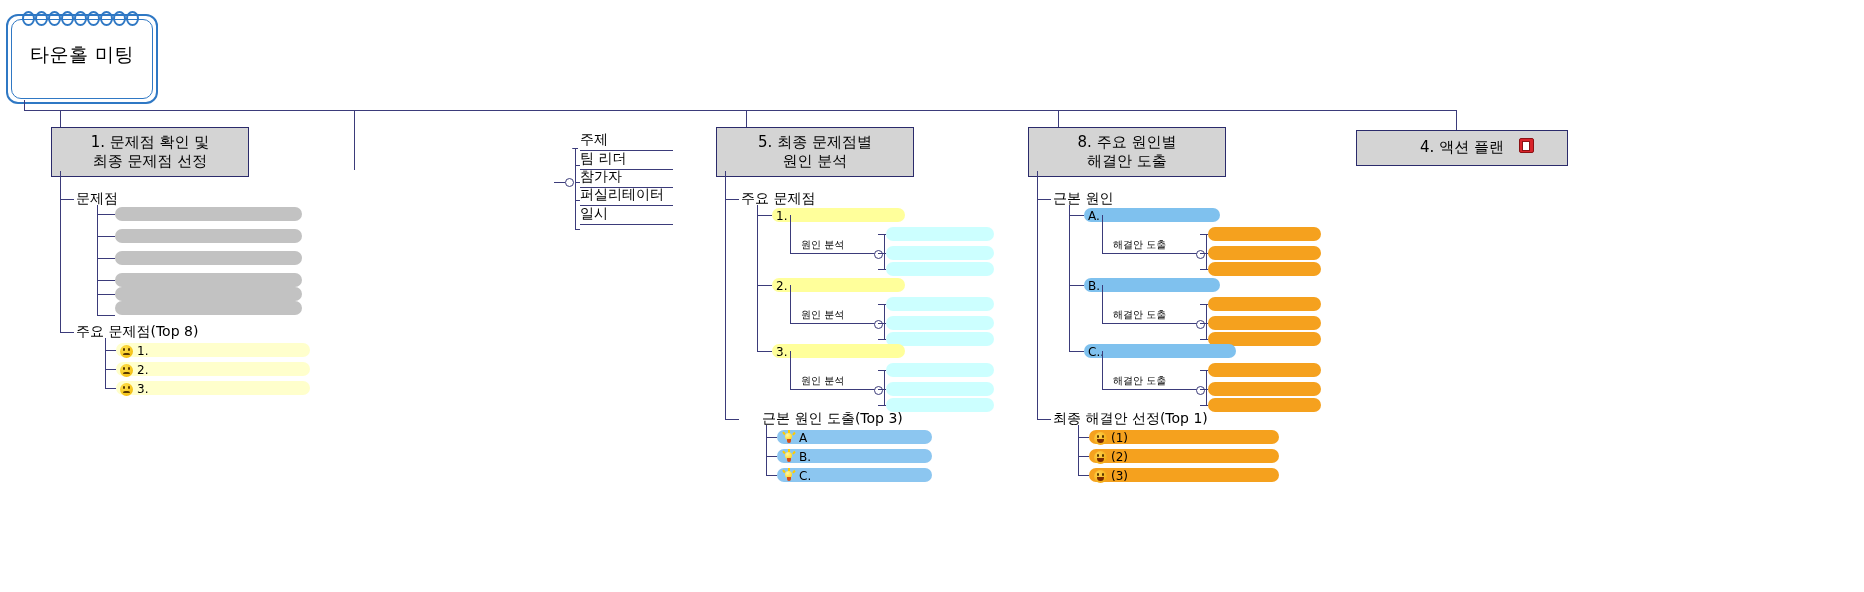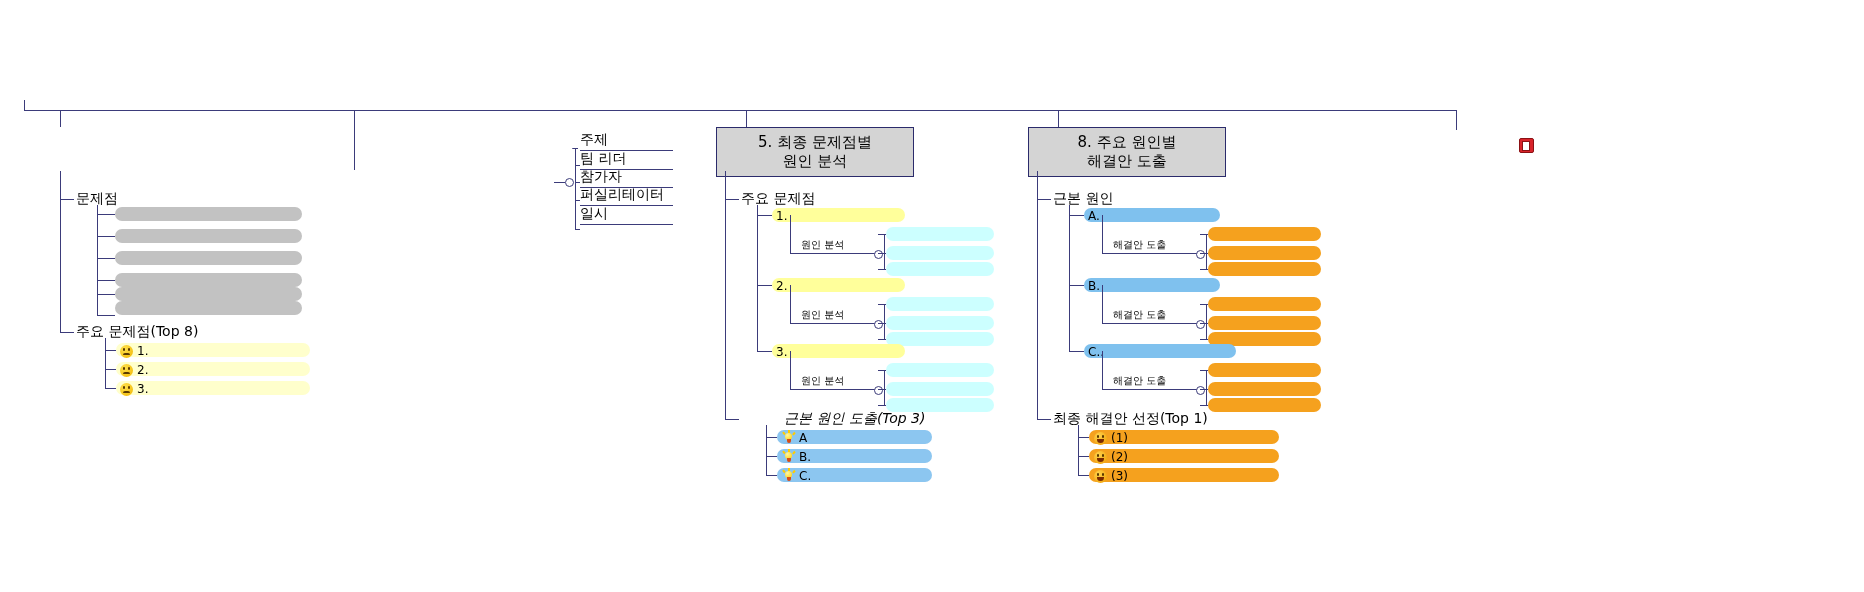--- a/index.html
+++ b/index.html
@@ -104,30 +104,51 @@
   .noteicon:after{
     content:"";position:absolute;left:2px;top:2px;width:6px;height:8px;
     background:#fff;border:1px solid #8b1114;
   }
 </style>
 </head>
 <body>
 
 <div class="canvas">
 
+  <div class="notepad">
+    <div class="inner"></div>
+    <div class="rings">
+      <i style="left:0px"></i>
+        <i style="left:13px"></i>
+        <i style="left:26px"></i>
+      <i style="left:39px"></i>
+        <i style="left:52px"></i>
+        <i style="left:65px"></i>
+      <i style="left:78px"></i>
+        <i style="left:91px"></i>
+        <i style="left:104px"></i>
+    </div>
+    <div class="title">타운홀 미팅</div>
+  </div>
 
   <div class="ln-v" style="left:24px;top:100px;height:10px;"></div>
   <div class="ln-h" style="left:24px;top:110px;width:1432px;"></div>
 
   <div class="ln-v" style="left:60px;top:110px;height:17px;"></div>
   <div class="ln-v" style="left:354px;top:110px;height:60px;"></div>
   <div class="ln-v" style="left:746px;top:110px;height:17px;"></div>
   <div class="ln-v" style="left:1058px;top:110px;height:17px;"></div>
   <div class="ln-v" style="left:1456px;top:110px;height:20px;"></div>
 
+  <div class="hbox" style="left:51px;top:127px;width:184px;height:44px;">
+    <div>
+      <div>1. 문제점 확인 및</div>
+      <div>최종 문제점 선정</div>
+    </div>
+  </div>
 
   <div class="ln-v" style="left:60px;top:171px;height:161px;"></div>
 
   <div class="ln-h" style="left:60px;top:199px;width:14px;"></div>
   <div class="lbl" style="left:76px;top:190px;">문제점</div>
   <div class="ln-v" style="left:97px;top:205px;height:110px;"></div>
 
   <div class="ln-h" style="left:97px;top:214px;width:18px;"></div>
   <div class="pill grey" style="left:115px;top:207px;width:187px;"></div>
   <div class="ln-h" style="left:97px;top:236px;width:18px;"></div>
@@ -251,21 +272,21 @@
   <div class="dot" style="left:874px;top:386px;"></div>
   <div class="ln-v" style="left:884px;top:370px;height:35px;"></div>
   <div class="ln-h" style="left:878px;top:370px;width:8px;"></div>
   <div class="ln-h" style="left:878px;top:389px;width:8px;"></div>
   <div class="ln-h" style="left:878px;top:405px;width:8px;"></div>
   <div class="pill cyan" style="left:886px;top:363px;width:108px;"></div>
   <div class="pill cyan" style="left:886px;top:382px;width:108px;"></div>
   <div class="pill cyan" style="left:886px;top:398px;width:108px;"></div>
 
   <div class="ln-h" style="left:725px;top:419px;width:14px;"></div>
-  <div class="lbl" style="left:784px;top:410px;font-style:italic;">근본 원인 도출(Top 3)</div>
+  <div class="lbl" style="left:762px;top:410px;">근본 원인 도출(Top 3)</div>
   <div class="ln-v" style="left:766px;top:425px;height:50px;"></div>
 
   <div class="ln-h" style="left:766px;top:437px;width:11px;"></div>
   <div class="pill blue" style="left:777px;top:430px;width:155px;"></div>
   <div class="pilltext" style="left:782px;top:431px;">
     <span class="bulb">
         <i class="ray r1"></i>
         <i class="ray r2"></i>
         <i class="ray r3"></i>
         <span class="glass"></span>
@@ -388,15 +409,18 @@
   <div class="pill orange" style="left:1089px;top:468px;width:190px;"></div>
   <div class="pilltext" style="left:1094px;top:469px;">
     <span class="face happy">
         <i class="eL"></i>
         <i class="eR"></i>
         <i class="m"></i>
       </span>
     <span>(3)</span>
   </div>
 
+  <div class="hbox" style="left:1356px;top:130px;width:198px;height:30px;">
+    <span>4. 액션 플랜</span>
+  </div>
   <div class="noteicon" style="left:1519px;top:138px;"></div>
 
 </div>
 
 </body></html>

